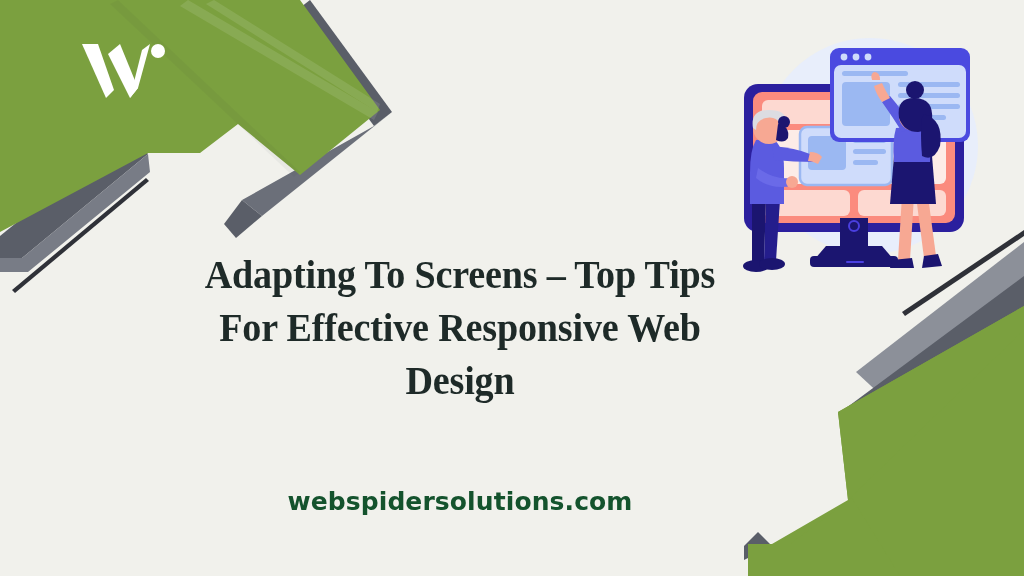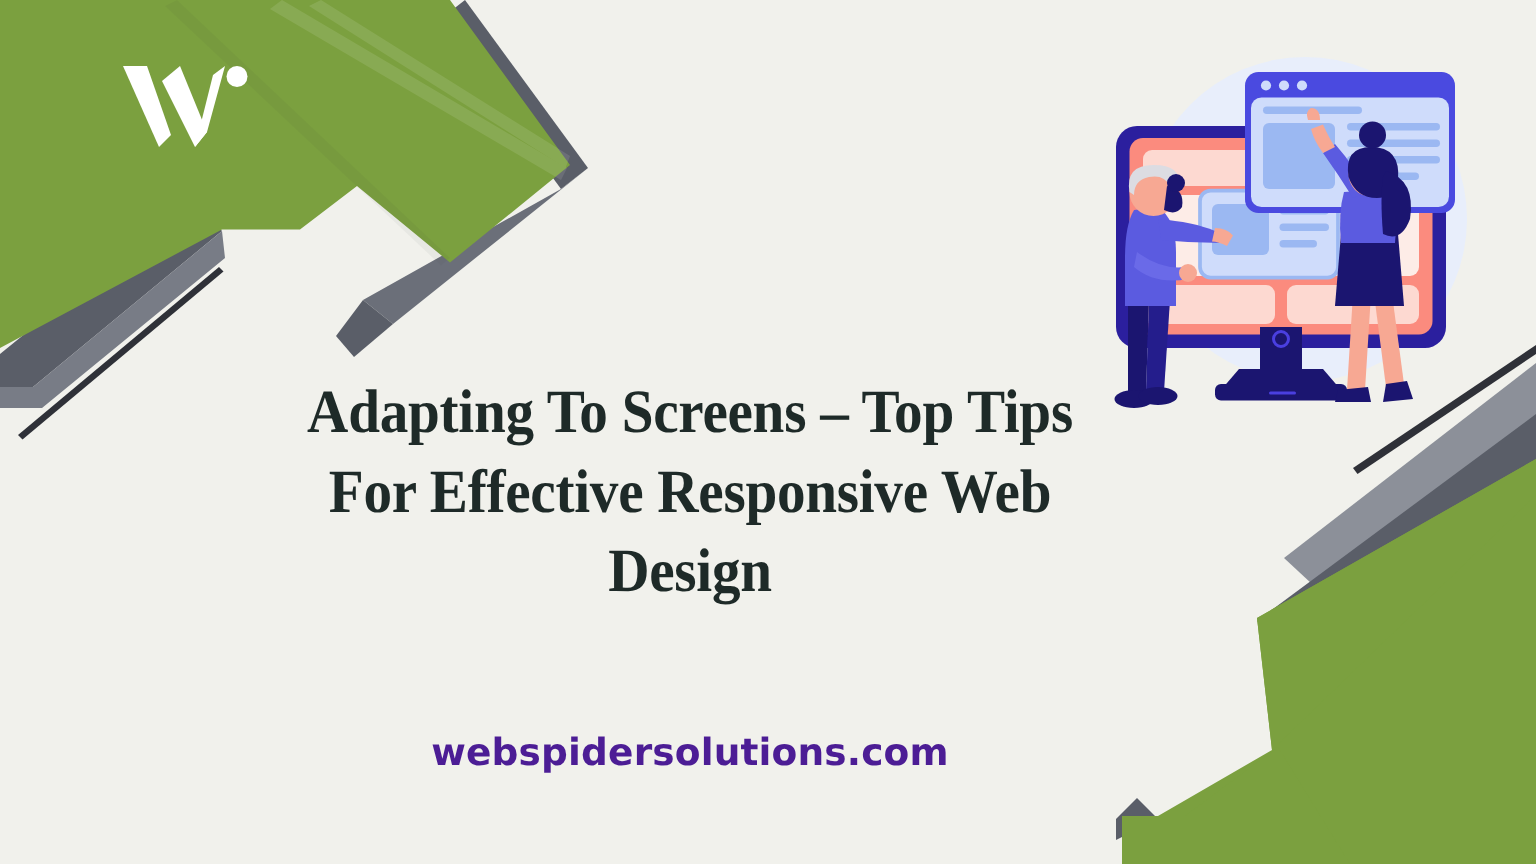--- a/index.html
+++ b/index.html
@@ -55,21 +55,21 @@
   #site-url {
     position:absolute;
     left:160px; top:487px;
     width:600px;
     text-align:center;
     z-index:5;
     font-family:"DejaVu Sans", sans-serif;
     font-weight:bold;
     font-size:25px;
     letter-spacing:0.1px;
-    color:#4c1d95;
+    color:#14532d;
   }
 </style>
 </head>
 <body>
 
 <div id="stage">
 
   <svg class="layer shapes" viewBox="0 0 1024 576" width="1024" height="576" preserveAspectRatio="none">
 
     <rect x="0" y="0" width="1024" height="576" fill="#f1f1ec"></rect>

